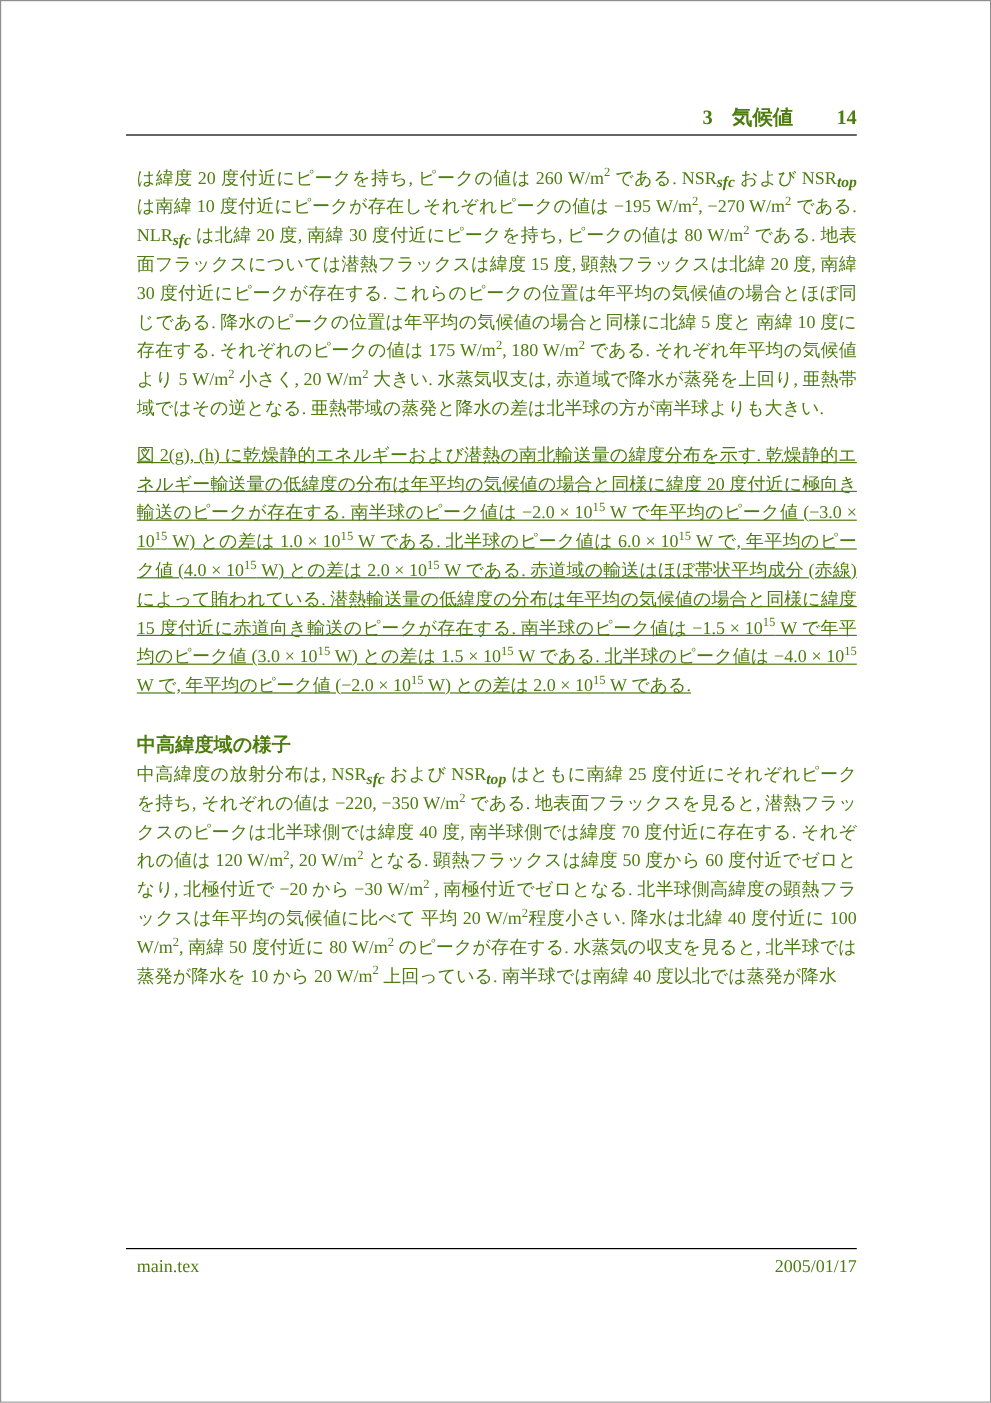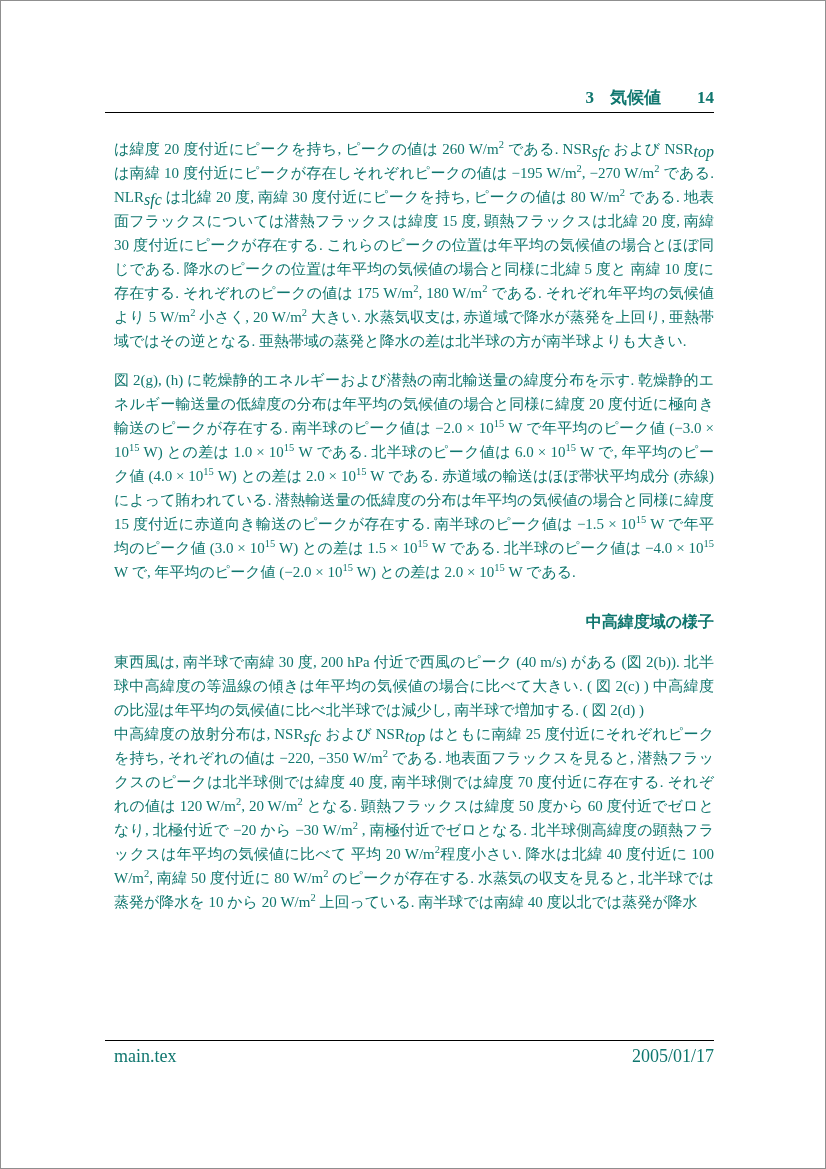--- a/index.html
+++ b/index.html
@@ -3,85 +3,85 @@
 <meta charset="utf-8">
 <style>
   html,body { margin:0; padding:0; background:#e8e8e8; }
   .page {
     position: relative;
     width: 826px; height: 1169px;
     background: #ffffff;
     border: 1px solid #8f8f8f;
     box-sizing: border-box;
     font-family: "Liberation Serif", "DejaVu Serif", serif;
-    color: #0f766e;
+    color: #4d7c0f;
     overflow: hidden;
   }
   .page-header {
     position: absolute; top: 86px; left: 112px; width: 601px;
     text-align: right; font-weight: bold; font-size: 17px; line-height: 22px;
     white-space: nowrap;
   }
   .page-header .sec-num   { margin-right: 16px; }
   .page-header .page-num  { margin-left: 36px; }
   .header-rule {
     position: absolute; top: 111px; left: 104px; width: 609px;
     border-top: 1.6px solid #000;
   }
   .body-col {
     position: absolute; top: 136px; left: 113px; width: 600px;
     font-size: 15px; line-height: 24px;
     text-align: justify;
   }
   .para { margin: 0; }
-  .p2 { margin-top: 15px; }
+  .p2 { margin-top: 15px; text-decoration: underline; }
   .subheading {
     margin: 26px 0 0 0;
     font-size: 16px; line-height: 24px;
     font-weight: bold;
     font-family: "Liberation Sans", "DejaVu Sans", sans-serif;
-    text-align: right;
+    text-align: left;
   }
   .p3 { margin-top: 15px; }
   .p4 { margin-top: 16px; }
   .p5 { }
   .body-col sup {
     font-size: 10.5px; line-height: 0;
     vertical-align: baseline; position: relative; top: -6px;
   }
   .body-col sub {
-    font-size: 16px; line-height: 0;
+    font-size: 13px; line-height: 0;
     vertical-align: baseline; position: relative; top: 3px;
     font-style: italic;
+    font-weight: bold;
   }
   .footer-rule {
     position: absolute; top: 1039px; left: 104px; width: 609px;
     border-top: 1px solid #000;
   }
   .page-footer {
     position: absolute; top: 1044px; left: 113px; width: 600px;
     display: flex; justify-content: space-between;
-    font-size: 18px; line-height: 22px;
+    font-size: 15px; line-height: 22px;
   }
 </style>
 </head>
 <body>
 
 <div class="page">
 
   <div class="page-header">
     <span class="sec-num">3</span><span class="sec-title">気候値</span><span class="page-num">14</span>
   </div>
   <div class="header-rule"></div>
 
   <div class="body-col">
     <p class="para p1">は緯度 20 度付近にピークを持ち, ピークの値は 260 W/m<sup>2</sup> である. NSR<sub>sfc</sub> および NSR<sub>top</sub> は南緯 10 度付近にピークが存在しそれぞれピークの値は −195 W/m<sup>2</sup>, −270 W/m<sup>2</sup> である. NLR<sub>sfc</sub> は北緯 20 度, 南緯 30 度付近にピークを持ち, ピークの値は 80 W/m<sup>2</sup> である. 地表面フラックスについては潜熱フラックスは緯度 15 度, 顕熱フラックスは北緯 20 度, 南緯 30 度付近にピークが存在する. これらのピークの位置は年平均の気候値の場合とほぼ同じである. 降水のピークの位置は年平均の気候値の場合と同様に北緯 5 度と 南緯 10 度に存在する. それぞれのピークの値は 175 W/m<sup>2</sup>, 180 W/m<sup>2</sup> である. それぞれ年平均の気候値より 5 W/m<sup>2</sup> 小さく, 20 W/m<sup>2</sup> 大きい. 水蒸気収支は, 赤道域で降水が蒸発を上回り, 亜熱帯域ではその逆となる. 亜熱帯域の蒸発と降水の差は北半球の方が南半球よりも大きい.</p>
     <p class="para p2">図 2(g), (h) に乾燥静的エネルギーおよび潜熱の南北輸送量の緯度分布を示す. 乾燥静的エネルギー輸送量の低緯度の分布は年平均の気候値の場合と同様に緯度 20 度付近に極向き輸送のピークが存在する. 南半球のピーク値は −2.0 × 10<sup>15</sup> W で年平均のピーク値 (−3.0 × 10<sup>15</sup> W) との差は 1.0 × 10<sup>15</sup> W である. 北半球のピーク値は 6.0 × 10<sup>15</sup> W で, 年平均のピーク値 (4.0 × 10<sup>15</sup> W) との差は 2.0 × 10<sup>15</sup> W である. 赤道域の輸送はほぼ帯状平均成分 (赤線) によって賄われている. 潜熱輸送量の低緯度の分布は年平均の気候値の場合と同様に緯度 15 度付近に赤道向き輸送のピークが存在する. 南半球のピーク値は −1.5 × 10<sup>15</sup> W で年平均のピーク値 (3.0 × 10<sup>15</sup> W) との差は 1.5 × 10<sup>15</sup> W である. 北半球のピーク値は −4.0 × 10<sup>15</sup> W で, 年平均のピーク値 (−2.0 × 10<sup>15</sup> W) との差は 2.0 × 10<sup>15</sup> W である.</p>
     <h4 class="subheading">中高緯度域の様子</h4>
-    <p class="para p4">東西風は, 南半球で南緯 30 度, 200 hPa 付近で西風のピーク (40 m/s) がある (図 2(b)). 北半球中高緯度の等温線の傾きは年平均の気候値の場合に比べて大きい. ( 図 2(c) ) 中高緯度の比湿は年平均の気候値に比べ北半球では減少し, 南半球で増加する. ( 図 2(d) )</p>
     <p class="para p5">中高緯度の放射分布は, NSR<sub>sfc</sub> および NSR<sub>top</sub> はともに南緯 25 度付近にそれぞれピークを持ち, それぞれの値は −220, −350 W/m<sup>2</sup> である. 地表面フラックスを見ると, 潜熱フラックスのピークは北半球側では緯度 40 度, 南半球側では緯度 70 度付近に存在する. それぞれの値は 120 W/m<sup>2</sup>, 20 W/m<sup>2</sup> となる. 顕熱フラックスは緯度 50 度から 60 度付近でゼロとなり, 北極付近で −20 から −30 W/m<sup>2</sup> , 南極付近でゼロとなる. 北半球側高緯度の顕熱フラックスは年平均の気候値に比べて 平均 20 W/m<sup>2</sup>程度小さい. 降水は北緯 40 度付近に 100 W/m<sup>2</sup>, 南緯 50 度付近に 80 W/m<sup>2</sup> のピークが存在する. 水蒸気の収支を見ると, 北半球では蒸発が降水を 10 から 20 W/m<sup>2</sup> 上回っている. 南半球では南緯 40 度以北では蒸発が降水</p>
   </div>
 
   <div class="footer-rule"></div>
   <div class="page-footer">
     <span>main.tex</span>
     <span>2005/01/17</span>
   </div>
 
 </div>

